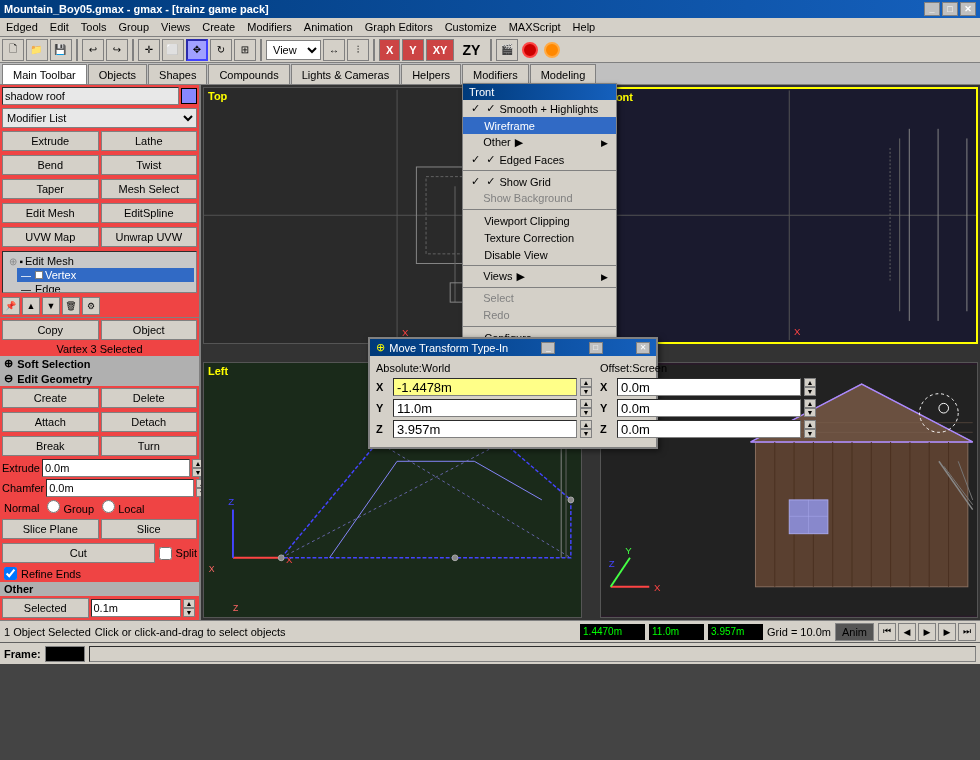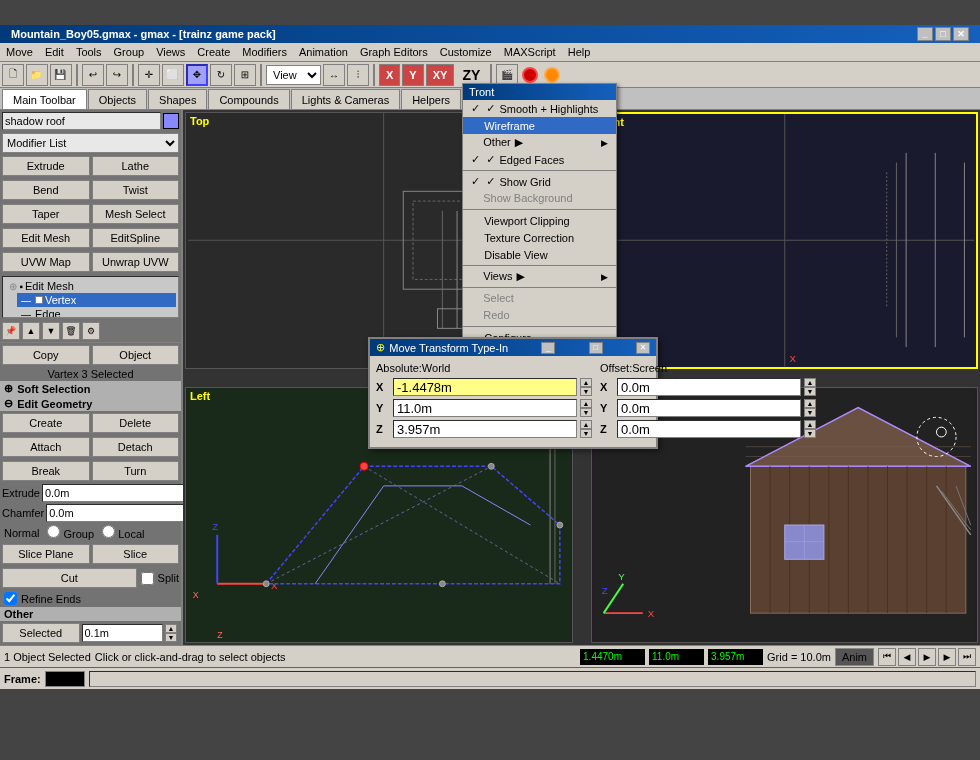--- a/index.html
+++ b/index.html
@@ -14,24 +14,23 @@
       position: relative;
     }
 
     
     #title-bar {
       background: linear-gradient(to right, #003a7a, #1560bd);
       color: white;
       height: 18px;
       display: flex;
       align-items: center;
-      padding: 0 11px;
+      padding: 0 4px;
       font-size: 11px;
       font-weight: bold;
-      margin-top: 25px;
     }
     #title-bar-buttons {
       margin-left: auto;
       display: flex;
       gap: 2px;
     }
     .title-btn {
       width: 16px;
       height: 14px;
       background: #c0c0c0;
@@ -112,22 +111,22 @@
     .tab.active { background: #ffffff; }
 
     
     #main-layout {
       display: flex;
       height: 535px;
     }
 
     
     #left-panel {
-      width: 183px;
-      background: #737373;
+      width: 201px;
+      background: #ef4444;
       border-right: 2px solid #808080;
       display: flex;
       flex-direction: column;
       flex-shrink: 0;
     }
 
     .panel-name-input {
       display: flex;
       align-items: center;
       padding: 2px;
@@ -445,21 +444,21 @@
 <div id="title-bar">
   <span>Mountain_Boy05.gmax - gmax - [trainz game pack]</span>
   <div id="title-bar-buttons">
     <div class="title-btn">_</div>
     <div class="title-btn">□</div>
     <div class="title-btn">✕</div>
   </div>
 </div>
 
 <div id="menu-bar">
-  <span class="menu-item">Move</span>
+  <span class="menu-item">Edged</span>
   <span class="menu-item">Edit</span>
   <span class="menu-item">Tools</span>
   <span class="menu-item">Group</span>
   <span class="menu-item">Views</span>
   <span class="menu-item">Create</span>
   <span class="menu-item">Modifiers</span>
   <span class="menu-item">Animation</span>
   <span class="menu-item">Graph Editors</span>
   <span class="menu-item">Customize</span>
   <span class="menu-item">MAXScript</span>

